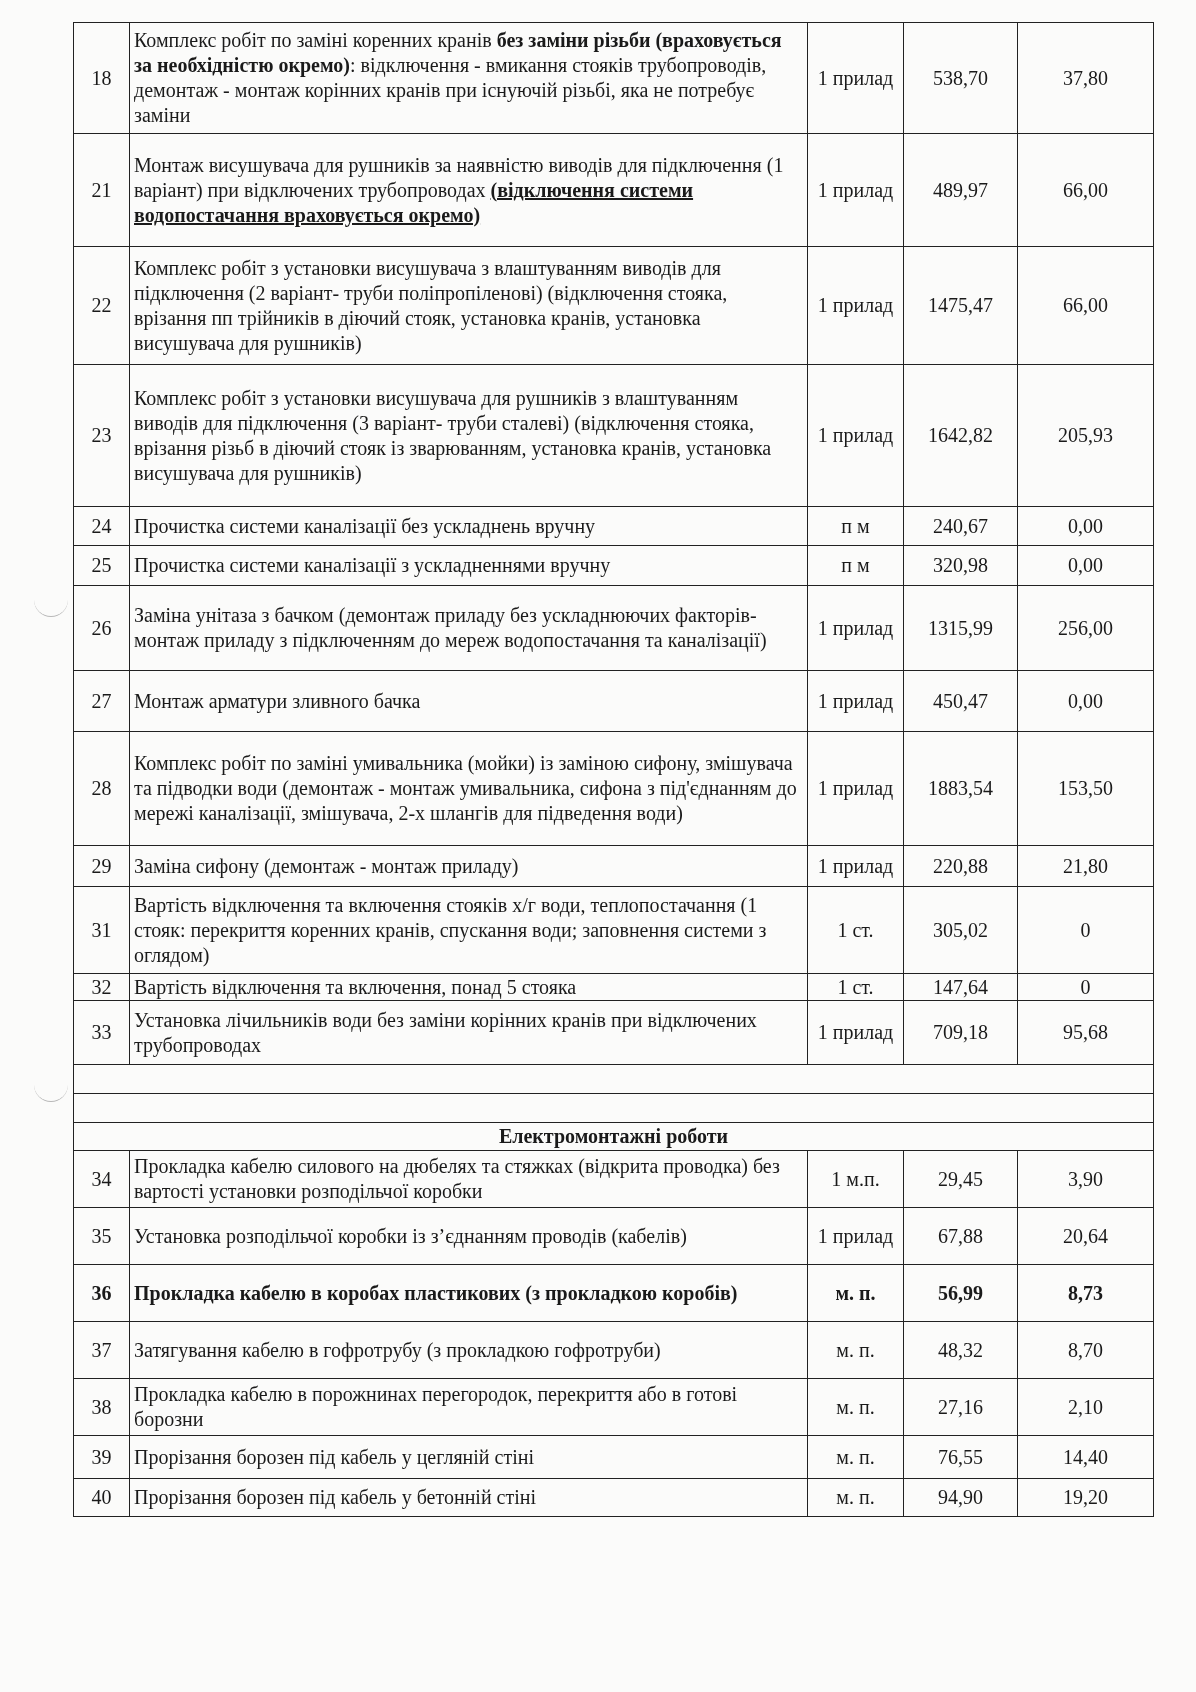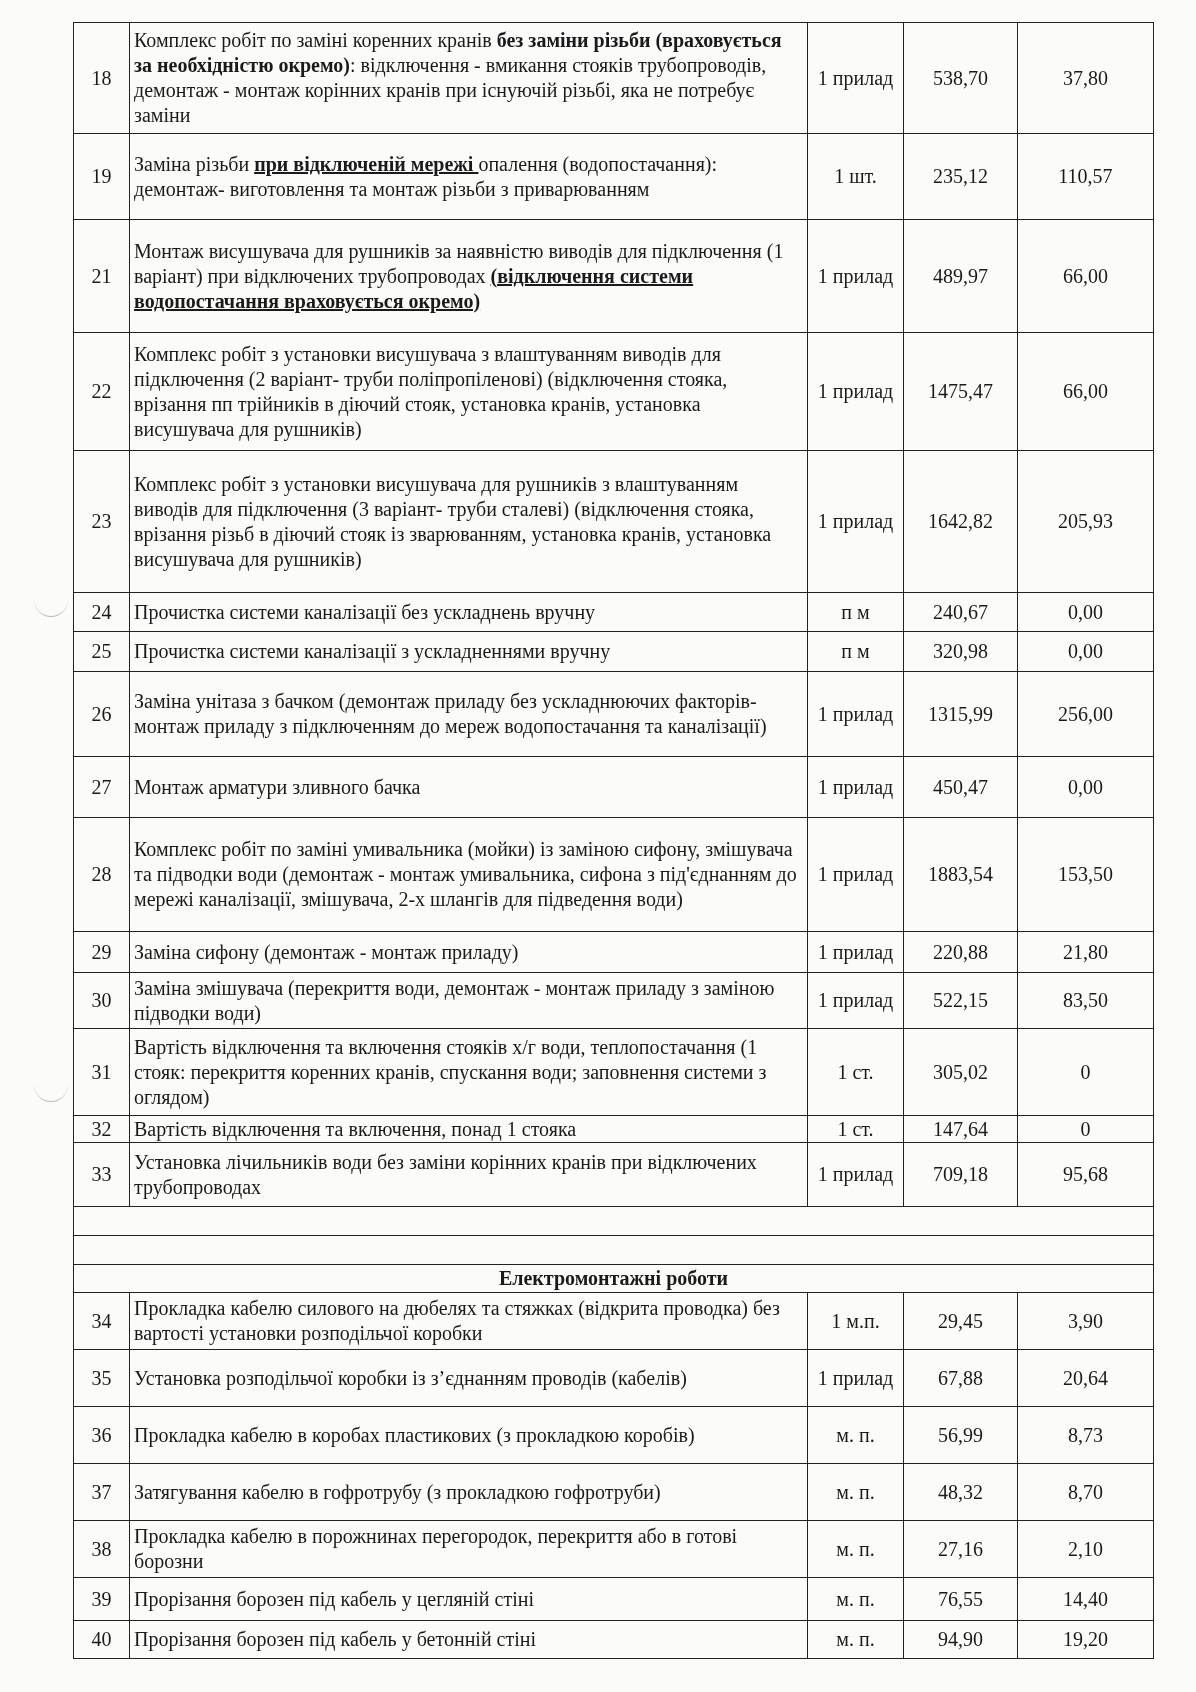--- a/index.html
+++ b/index.html
@@ -28,27 +28,20 @@
       <col style="width:114px">
       <col style="width:136px">
   </colgroup>
   <tbody id="tbody">
       <tr style="height: 111px;">
         <td class="num">18</td>
         <td class="desc"><span>Комплекс робіт по заміні коренних кранів </span><span class="b ">без заміни різьби (враховується за необхідністю окремо)</span><span>: відключення - вмикання стояків трубопроводів, демонтаж - монтаж корінних кранів при існуючій різьбі, яка не потребує заміни</span></td>
         <td class="unit">1 прилад</td>
         <td class="price">538,70</td>
         <td class="mat">37,80</td>
-      </tr>
-      <tr style="height: 86px;">
-        <td class="num">19</td>
-        <td class="desc"><span>Заміна різьби </span><span class="b u">при відключеній мережі </span><span>опалення (водопостачання): демонтаж- виготовлення та монтаж різьби з приварюванням</span></td>
-        <td class="unit">1 шт.</td>
-        <td class="price">235,12</td>
-        <td class="mat">110,57</td>
       </tr>
       <tr style="height: 113px;">
         <td class="num">21</td>
         <td class="desc"><span>Монтаж висушувача для рушників за наявністю виводів для підключення (1 варіант) при відключених  трубопроводах </span><span class="b u">(відключення системи водопостачання враховується окремо)</span></td>
         <td class="unit">1 прилад</td>
         <td class="price">489,97</td>
         <td class="mat">66,00</td>
       </tr>
       <tr style="height: 118px;">
         <td class="num">22</td>
@@ -99,37 +92,30 @@
         <td class="price">1883,54</td>
         <td class="mat">153,50</td>
       </tr>
       <tr style="height: 41px;">
         <td class="num">29</td>
         <td class="desc"><span>Заміна  сифону (демонтаж - монтаж приладу)</span></td>
         <td class="unit">1 прилад</td>
         <td class="price">220,88</td>
         <td class="mat">21,80</td>
       </tr>
-      <tr style="height: 56px;">
-        <td class="num">30</td>
-        <td class="desc"><span>Заміна змішувача (перекриття води, демонтаж - монтаж приладу з заміною підводки води)</span></td>
-        <td class="unit">1 прилад</td>
-        <td class="price">522,15</td>
-        <td class="mat">83,50</td>
-      </tr>
       <tr style="height: 87px;">
         <td class="num">31</td>
         <td class="desc"><span>Вартість відключення та включення стояків х/г води, теплопостачання (1 стояк: перекриття коренних кранів, спускання води; заповнення системи з оглядом)</span></td>
         <td class="unit">1 ст.</td>
         <td class="price">305,02</td>
         <td class="mat">0</td>
       </tr>
       <tr style="height: 27px;">
         <td class="num">32</td>
-        <td class="desc"><span>Вартість відключення та включення, понад 1 стояка</span></td>
+        <td class="desc"><span>Вартість відключення та включення, понад 5 стояка</span></td>
         <td class="unit">1 ст.</td>
         <td class="price">147,64</td>
         <td class="mat">0</td>
       </tr>
       <tr style="height: 64px;">
         <td class="num">33</td>
         <td class="desc"><span>Установка лічильників води без заміни корінних кранів при відключених трубопроводах</span></td>
         <td class="unit">1 прилад</td>
         <td class="price">709,18</td>
         <td class="mat">95,68</td>
@@ -150,21 +136,21 @@
         <td class="price">29,45</td>
         <td class="mat">3,90</td>
       </tr>
       <tr style="height: 57px;">
         <td class="num">35</td>
         <td class="desc"><span>Установка розподільчої коробки із з’єднанням проводів (кабелів)</span></td>
         <td class="unit">1 прилад</td>
         <td class="price">67,88</td>
         <td class="mat">20,64</td>
       </tr>
-      <tr style="height: 57px;">
+      <tr style="height: 57px; font-weight: bold;">
         <td class="num">36</td>
         <td class="desc"><span>Прокладка кабелю в коробах пластикових (з прокладкою коробів)</span></td>
         <td class="unit">м. п.</td>
         <td class="price">56,99</td>
         <td class="mat">8,73</td>
       </tr>
       <tr style="height: 57px;">
         <td class="num">37</td>
         <td class="desc"><span>Затягування кабелю в гофротрубу (з прокладкою гофротруби)</span></td>
         <td class="unit">м. п.</td>

